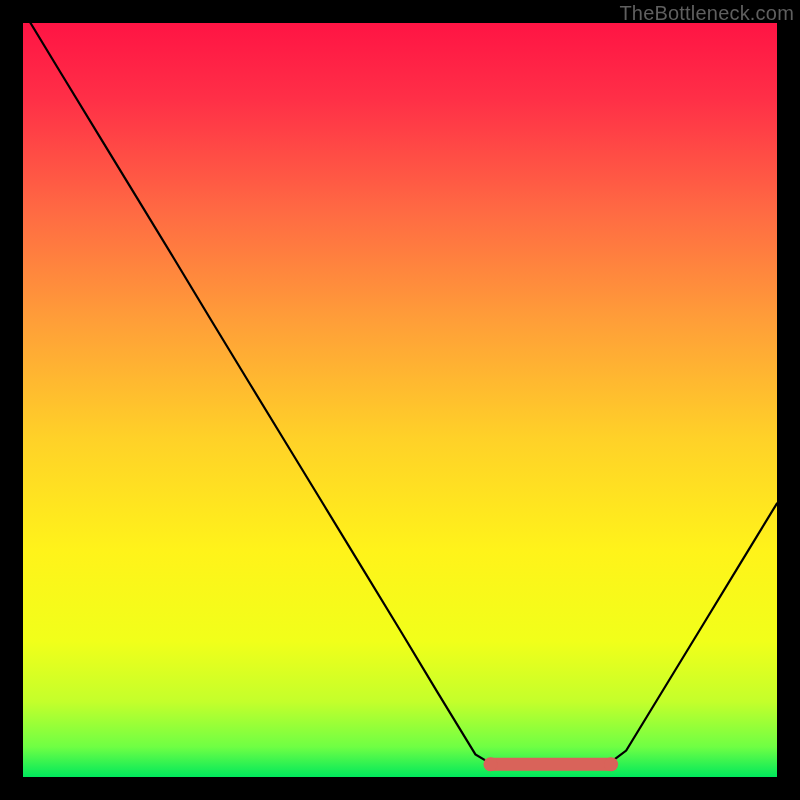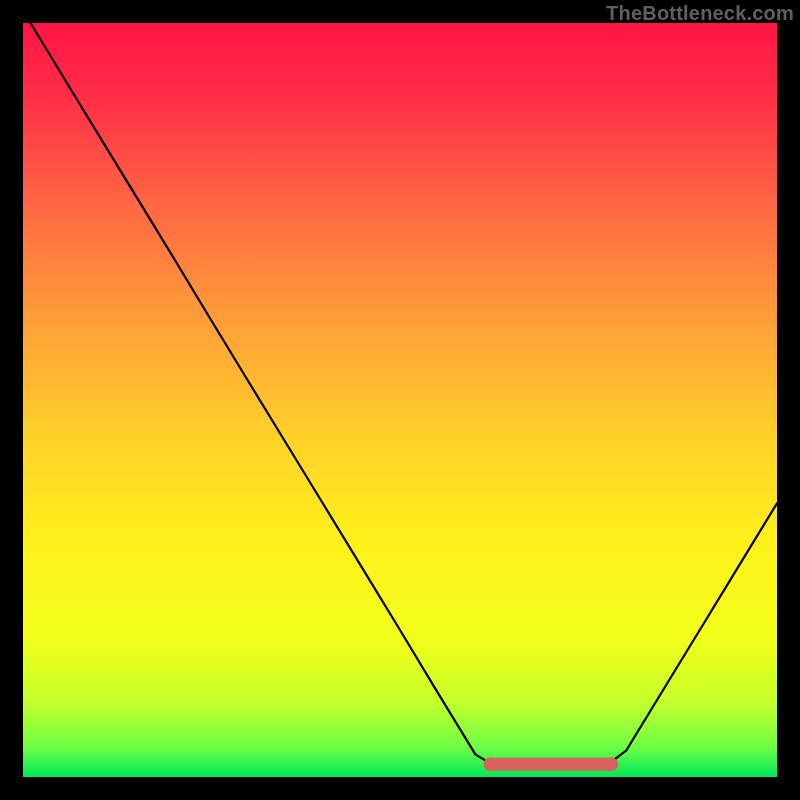--- a/index.html
+++ b/index.html
@@ -39,21 +39,21 @@
     top: 0;
     width: 754px;
     height: 754px;
   }
   .watermark {
     position: absolute;
     top: 2px;
     right: 6px;
     font-family: Arial, Helvetica, sans-serif;
     font-size: 20px;
-    font-weight: 700;
+    font-weight: 400;
     color: #5f5f5f;
     letter-spacing: 0.2px;
     pointer-events: none;
   }
 </style>
 </head>
 <body>
 
 <div class="frame">
   <div class="plot-area">

